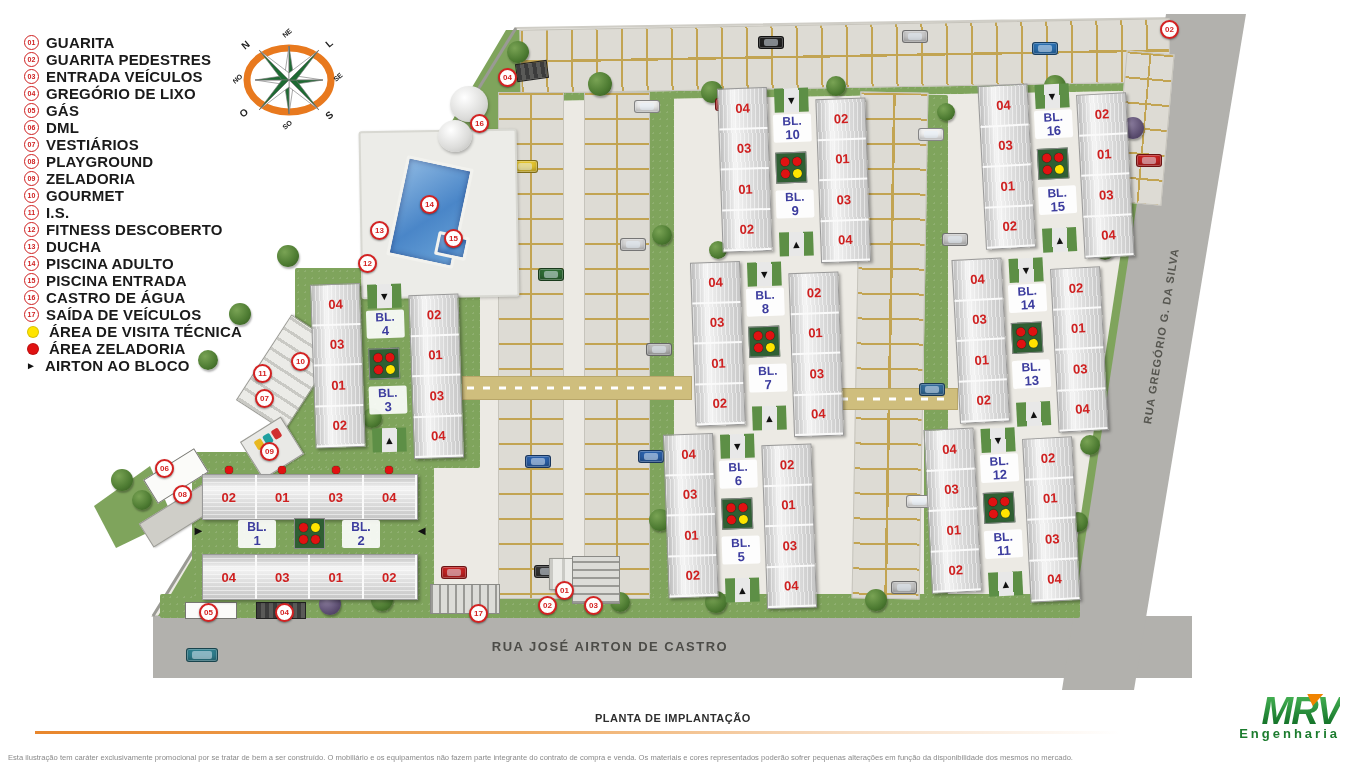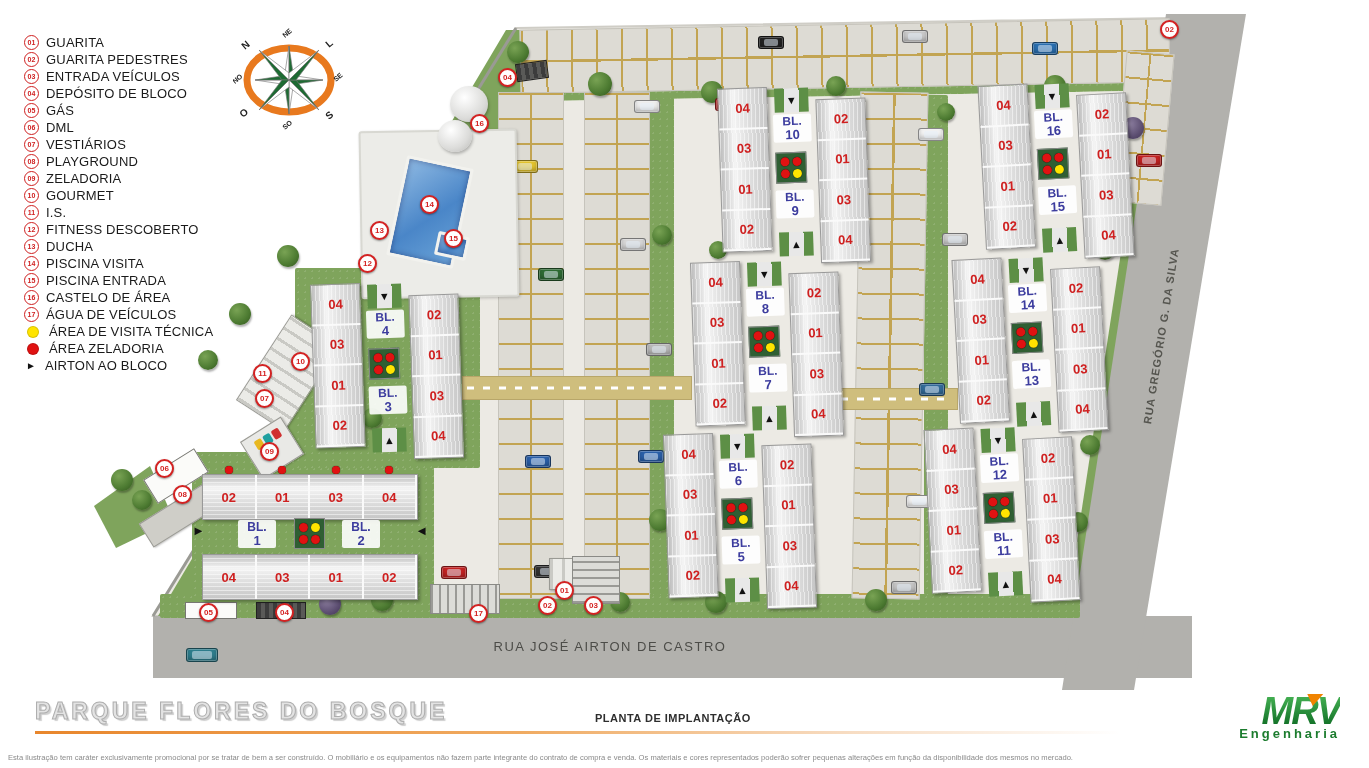--- a/index.html
+++ b/index.html
@@ -9,21 +9,21 @@
   #plan svg.base{position:absolute;left:0;top:0;}
   #scenery,#overlay{position:absolute;left:0;top:0;width:100%;height:100%;}
 
   
   #legend{position:absolute;left:24px;top:34px;z-index:40;}
   .lg-row{display:flex;align-items:center;height:17px;gap:7px;}
   .lg-badge{width:13px;height:13px;border-radius:50%;border:1.5px solid #cf2020;color:#cf2020;
             background:#fff;font-size:7px;font-weight:bold;display:flex;align-items:center;justify-content:center;}
   .lg-dot{width:10px;height:10px;border-radius:50%;margin:0 3px;border:1px solid rgba(0,0,0,.15);}
   .lg-tri{font-size:10px;color:#111;line-height:1;margin:0 2px;}
-  .lg-label{font-size:13px;font-weight:normal;color:#1a1a1a;letter-spacing:.2px;}
+  .lg-label{font-size:15px;font-weight:bold;color:#1a1a1a;letter-spacing:.2px;}
 
   
   .cletter{font:bold 10px "Liberation Sans",sans-serif;fill:#222;}
   .cletter.minor{font-size:7px;}
 
   
   .gstrip{position:absolute;background:#7fa45c;border-radius:2px;
           background-image:radial-gradient(rgba(255,255,255,.12) 1px,transparent 1px);background-size:7px 7px;}
   .lane{position:absolute;background-color:#dddbd4;border:1px solid #c6c4bc;}
   .lane-v{background-image:linear-gradient(90deg,transparent 48%,#c2a452 48%,#c2a452 52%,transparent 52%),
@@ -96,21 +96,21 @@
   .htri.l{left:-8px;}
   .htri.r{right:-8px;}
 
   
   .marker{position:absolute;width:15px;height:15px;border-radius:50%;background:#fff;border:2px solid #d42222;
           color:#d42222;font-size:8px;font-weight:bold;display:flex;align-items:center;justify-content:center;
           box-shadow:0 1px 2px rgba(0,0,0,.4);z-index:30;}
 
   
   .road-label-bottom{position:absolute;left:390px;top:639px;width:440px;text-align:center;font-size:13px;
-          font-weight:normal;color:#4c4c48;letter-spacing:1.5px;z-index:6;}
+          font-weight:bold;color:#4c4c48;letter-spacing:1.5px;z-index:6;}
   .road-label-right{position:absolute;left:1056px;top:330px;width:210px;text-align:center;font-size:11px;
           font-weight:bold;color:#55554f;letter-spacing:1px;transform:rotate(-81deg);z-index:6;}
 
   
   .f-title{position:absolute;left:35px;top:698px;font-size:23px;font-weight:bold;letter-spacing:3px;
           color:#e3e3e3;-webkit-text-stroke:1px #aeaeae;text-shadow:2px 2px 1px #cfcfcf;}
   .f-rule{position:absolute;left:35px;top:731px;width:1085px;height:3px;
           background:linear-gradient(90deg,#e8862c,#f0ab62 45%,#f7dcc2 75%,rgba(247,220,194,0));}
   .f-sub{position:absolute;left:595px;top:712px;font-size:11px;font-weight:bold;color:#2e2e2e;letter-spacing:.5px;}
   .brand{position:absolute;left:1190px;top:694px;width:150px;text-align:right;}
@@ -527,21 +527,21 @@
         <div class="lg-row">
           <div class="lg-badge">02</div>
           <div class="lg-label">GUARITA PEDESTRES</div>
         </div>
         <div class="lg-row">
           <div class="lg-badge">03</div>
           <div class="lg-label">ENTRADA VEÍCULOS</div>
         </div>
         <div class="lg-row">
           <div class="lg-badge">04</div>
-          <div class="lg-label">DEPÓSITO DE BLOCO</div>
+          <div class="lg-label">GREGÓRIO DE LIXO</div>
         </div>
         <div class="lg-row">
           <div class="lg-badge">05</div>
           <div class="lg-label">GÁS</div>
         </div>
         <div class="lg-row">
           <div class="lg-badge">06</div>
           <div class="lg-label">DML</div>
         </div>
         <div class="lg-row">
@@ -567,33 +567,33 @@
         <div class="lg-row">
           <div class="lg-badge">12</div>
           <div class="lg-label">FITNESS DESCOBERTO</div>
         </div>
         <div class="lg-row">
           <div class="lg-badge">13</div>
           <div class="lg-label">DUCHA</div>
         </div>
         <div class="lg-row">
           <div class="lg-badge">14</div>
-          <div class="lg-label">PISCINA VISITA</div>
+          <div class="lg-label">PISCINA ADULTO</div>
         </div>
         <div class="lg-row">
           <div class="lg-badge">15</div>
           <div class="lg-label">PISCINA ENTRADA</div>
         </div>
         <div class="lg-row">
           <div class="lg-badge">16</div>
-          <div class="lg-label">CASTELO DE ÁREA</div>
+          <div class="lg-label">CASTRO DE ÁGUA</div>
         </div>
         <div class="lg-row">
           <div class="lg-badge">17</div>
-          <div class="lg-label">ÁGUA DE VEÍCULOS</div>
+          <div class="lg-label">SAÍDA DE VEÍCULOS</div>
         </div>
         <div class="lg-row">
           <div class="lg-dot" style="background: rgb(255, 228, 0);"></div>
           <div class="lg-label">ÁREA DE VISITA TÉCNICA</div>
         </div>
         <div class="lg-row">
           <div class="lg-dot" style="background: rgb(224, 18, 18);"></div>
           <div class="lg-label">ÁREA ZELADORIA</div>
         </div>
         <div class="lg-row">
@@ -626,21 +626,20 @@
       <text class="cletter minor" x="52" y="12" transform="rotate(-40 52 12)">NE</text>
       <text class="cletter" x="96" y="22" transform="rotate(-40 96 22)">L</text>
       <text class="cletter minor" x="103" y="56" transform="rotate(-40 103 56)">SE</text>
       <text class="cletter" x="96" y="94" transform="rotate(-40 96 94)">S</text>
       <text class="cletter minor" x="52" y="104" transform="rotate(-40 52 104)">SO</text>
       <text class="cletter" x="10" y="92" transform="rotate(-40 10 92)">O</text>
       <text class="cletter minor" x="2" y="58" transform="rotate(-40 2 58)">NO</text>
     </svg>
   </div>
 
-  <div class="f-title">PARQUE FLORES DO BOSQUE</div>
   <div class="f-rule"></div>
   <div class="f-sub">PLANTA DE IMPLANTAÇÃO</div>
   <div class="brand">
     <div class="brand-mrv">MRV</div>
     <div class="brand-tri"></div>
     <div class="brand-sub">Engenharia</div>
   </div>
   <div class="f-disc">Esta ilustração tem caráter exclusivamente promocional por se tratar de bem a ser construído. O mobiliário e os equipamentos não fazem parte integrante do contrato de compra e venda. Os materiais e cores representados poderão sofrer pequenas alterações em função da disponibilidade dos mesmos no mercado.</div>
 </div>
 

